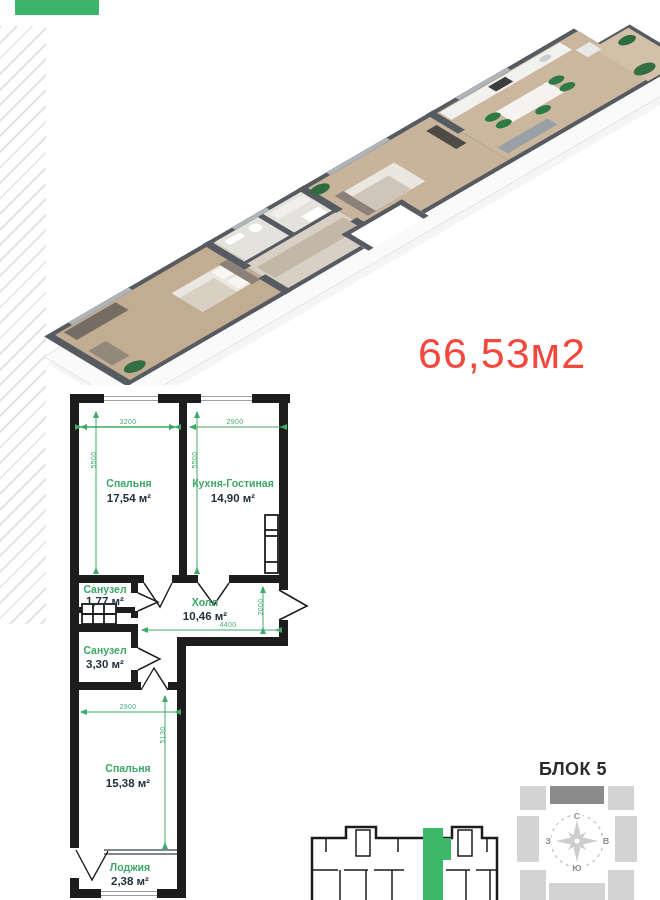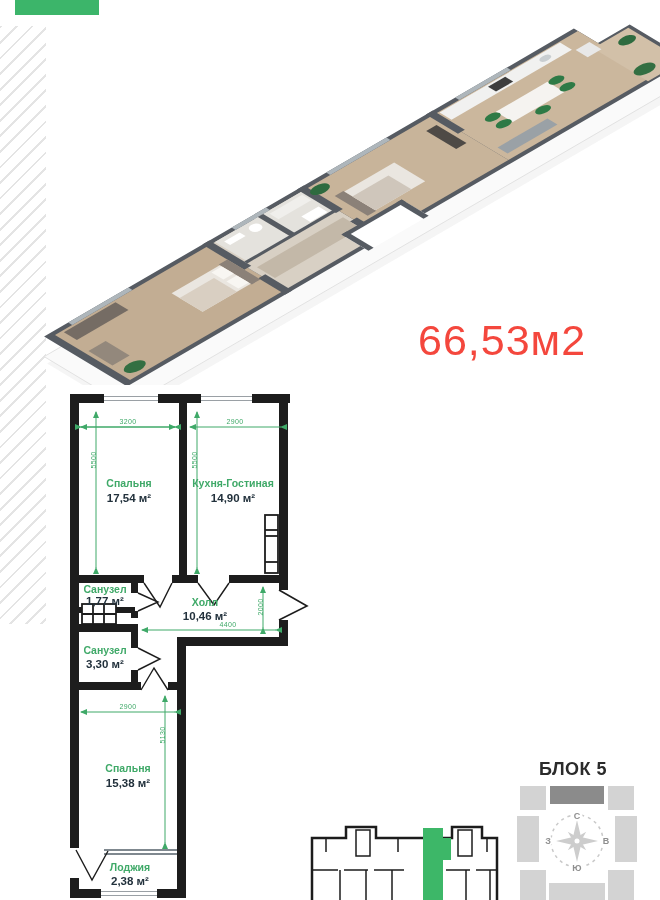--- a/index.html
+++ b/index.html
@@ -2,21 +2,21 @@
 <html><head>
 <meta charset="utf-8">
 <style>
   html,body{margin:0;padding:0;}
   body{font-family:"Liberation Sans",sans-serif;}
   .page{position:relative;width:660px;height:900px;background:#ffffff;overflow:hidden;}
   .hatch{position:absolute;left:0;top:26px;width:46px;height:598px;
          background:repeating-linear-gradient(135deg,#e4e4e4 0 2px,transparent 2px 11px);}
   .badge{position:absolute;left:15px;top:0;width:84px;height:15px;background:#3cb56a;}
   .iso{position:absolute;left:0;top:0;}
-  .area-total{position:absolute;left:418px;top:316px;font-size:43px;font-weight:500;
+  .area-total{position:absolute;left:418px;top:329px;font-size:43px;font-weight:500;
               color:#f4473d;letter-spacing:1px;}
   .overlay{position:absolute;left:0;top:0;}
   svg text{font-family:"Liberation Sans",sans-serif;}
   .rl{font-size:10.5px;font-weight:700;}
   .ra{font-size:11.5px;font-weight:700;}
   .dim{font-size:7px;letter-spacing:0.4px;}
   .blk-title{font-size:18px;font-weight:700;fill:#2b2b2b;letter-spacing:0.5px;}
   .cmp{font-size:9px;font-weight:700;fill:#8f8f8f;paint-order:stroke;stroke:#ffffff;stroke-width:4px;}
 </style>
 </head>

